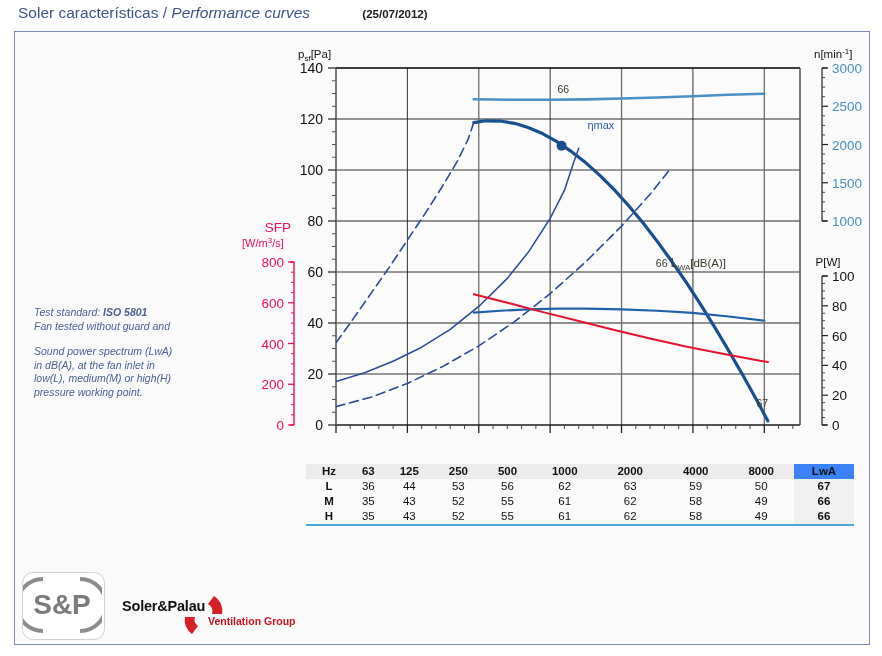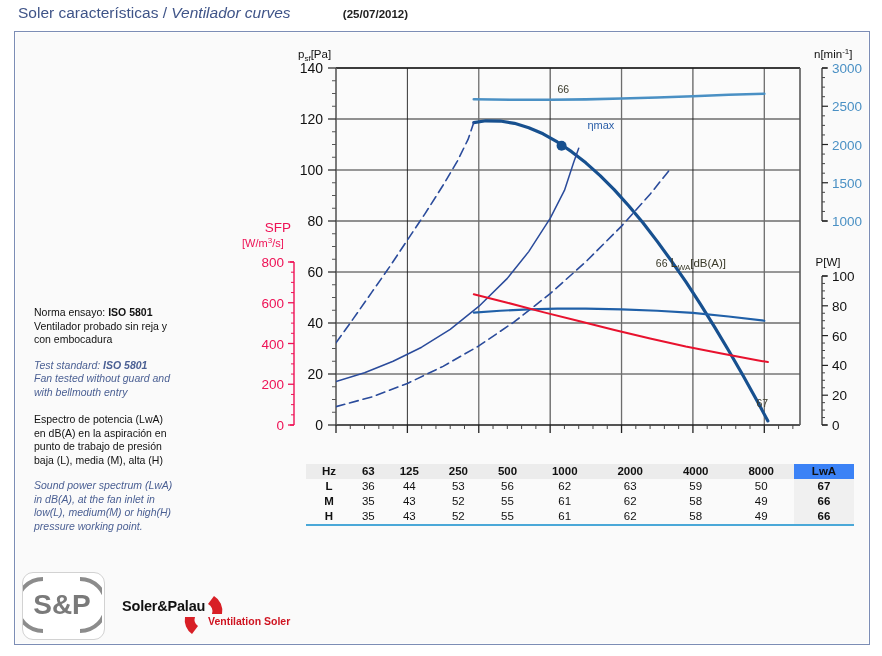--- a/index.html
+++ b/index.html
@@ -43,60 +43,48 @@
   .tbl thead .lwa{background:#3b82f6;}
   .tbl tbody tr:last-child td{border-bottom:2px solid #4aa8d8;}
   .tbl thead th:first-child{text-align:center;}
 </style>
 </head>
 <body>
 
 <div class="page">
 
   <div class="title">
-    <span class="es">Soler características</span><span class="sep"> / </span><span class="en">Ventilador curves</span> <span class="date">(25/07/2012)</span>
+    <span class="es">Soler características</span><span class="sep"> / </span><span class="en">Performance curves</span> <span class="date">(25/07/2012)</span>
   </div>
 
   <div class="frame"></div>
 
   <div class="info">
-    <div class="blk">
-      <p><span>Norma ensayo: </span><b>ISO 5801</b></p>
-      <p>Ventilador probado sin reja y</p>
-      <p>con embocadura</p>
-    </div>
     <div class="blk it">
       <p><span>Test standard: </span><b>ISO 5801</b></p>
       <p>Fan tested without guard and</p>
-      <p>with bellmouth entry</p>
-    </div>
-    <div class="blk" style="margin-top:14px">
-      <p>Espectro de potencia (LwA)</p>
-      <p>en dB(A) en la aspiración en</p>
-      <p>punto de trabajo de presión</p>
-      <p>baja (L), media (M), alta (H)</p>
     </div>
     <div class="blk it">
       <p>Sound power spectrum (LwA)</p>
       <p>in dB(A), at the fan inlet in</p>
       <p>low(L), medium(M) or high(H)</p>
       <p>pressure working point.</p>
     </div>
   </div>
 
   <div class="logobox">
     <svg width="79" height="64" viewBox="0 0 79 64">
       <path d="M20 6 A26 26 0 0 0 20 58" fill="none" stroke="#8c8c8c" stroke-width="4"></path>
       <path d="M57 6 A26 26 0 0 1 57 58" fill="none" stroke="#8c8c8c" stroke-width="4"></path>
       <text id="monogram-text" x="39" y="41" text-anchor="middle" font-family="Liberation Sans, sans-serif" font-size="28" font-weight="bold" fill="#7a7a7a">S&amp;P</text>
     </svg>
   </div>
   <div class="brand">
     <div class="brandname">Soler&amp;Palau</div>
-    <div class="brandsub">Ventilation Soler</div>
+    <div class="brandsub">Ventilation Group</div>
     <svg style="position:absolute;left:56px;top:-6px" width="50" height="48" viewBox="0 0 50 48">
       <path d="M36 4 A17 17 0 0 1 44 22 L34 22 A8 8 0 0 0 30 12 Z" fill="#d81f26"></path>
       <path d="M14 42 A17 17 0 0 1 7 25 L17 25 A8 8 0 0 0 20 34 Z" fill="#d81f26"></path>
     </svg>
   </div>
 
   <div class="chart">
     <svg id="chart-svg" width="882" height="410" viewBox="0 0 882 410">
         <rect x="336" y="37" width="464" height="357" fill="#fbfbfb"></rect>
         <line x1="336" y1="343" x2="800" y2="343" stroke="#1d1d1d" stroke-width="0.9"></line>

